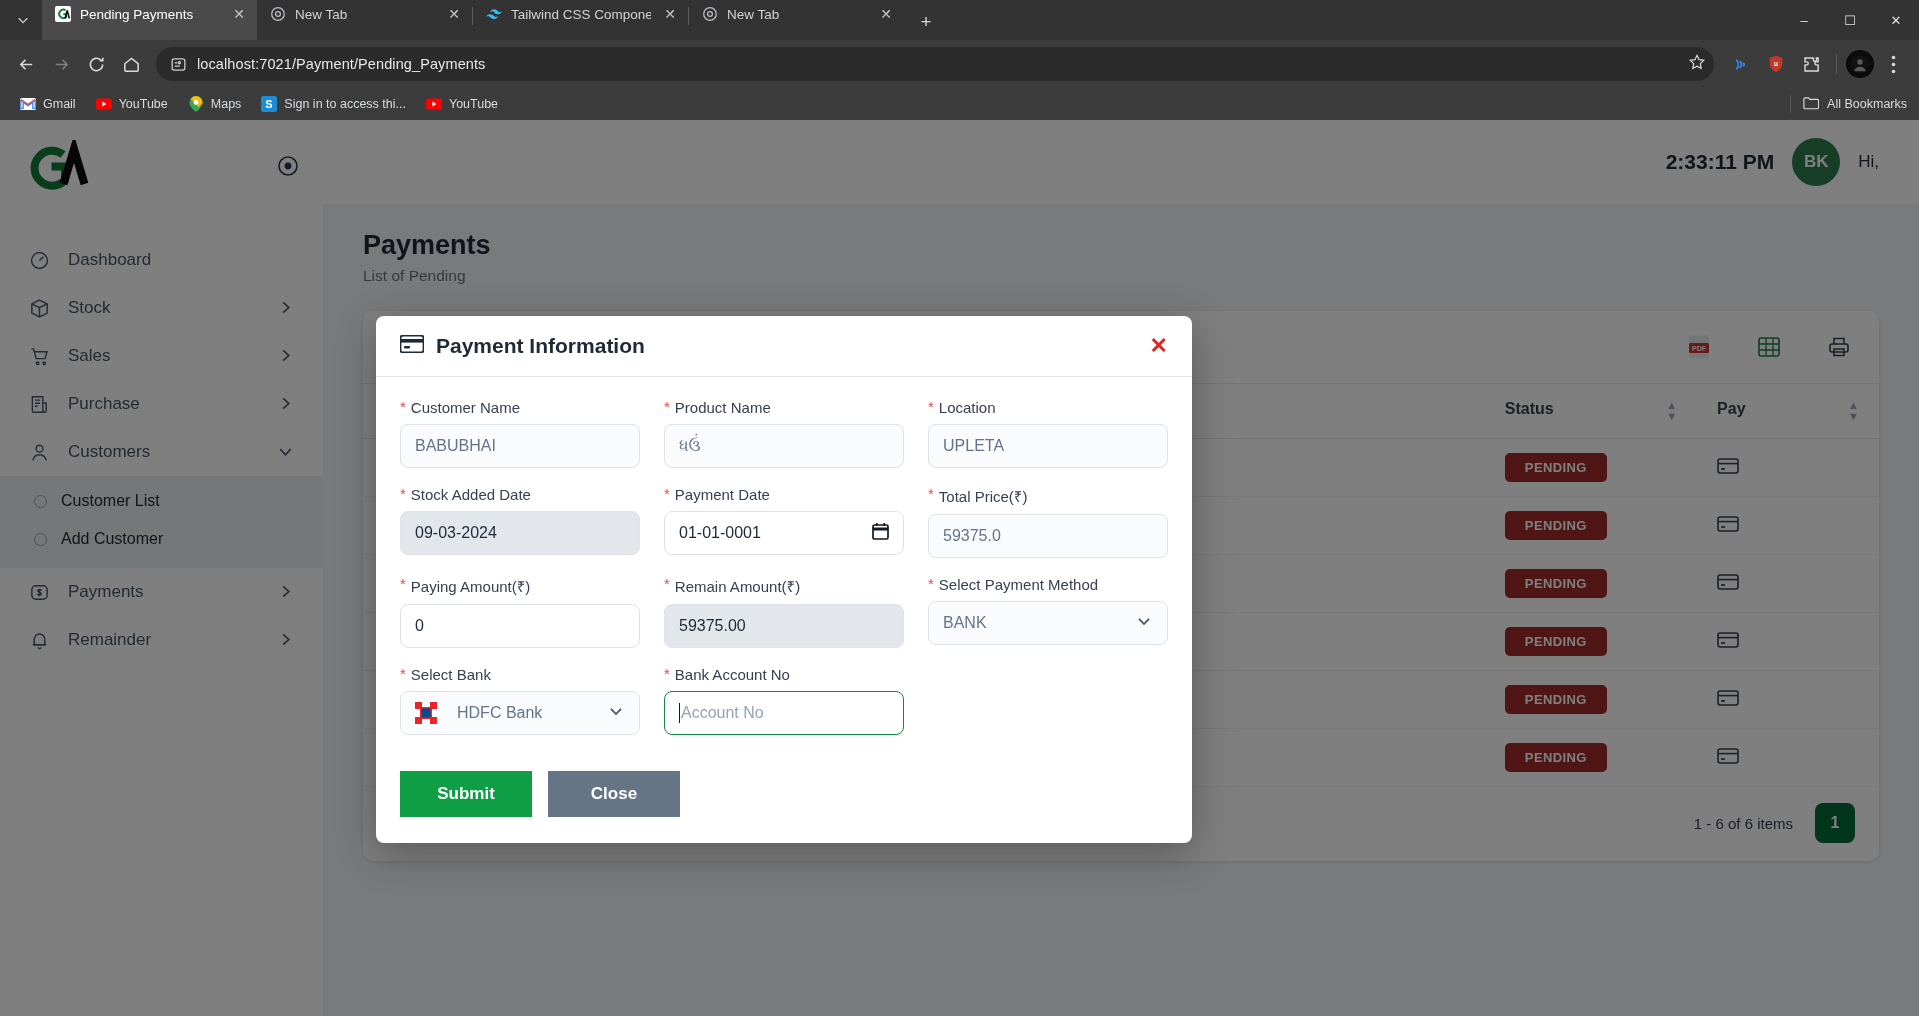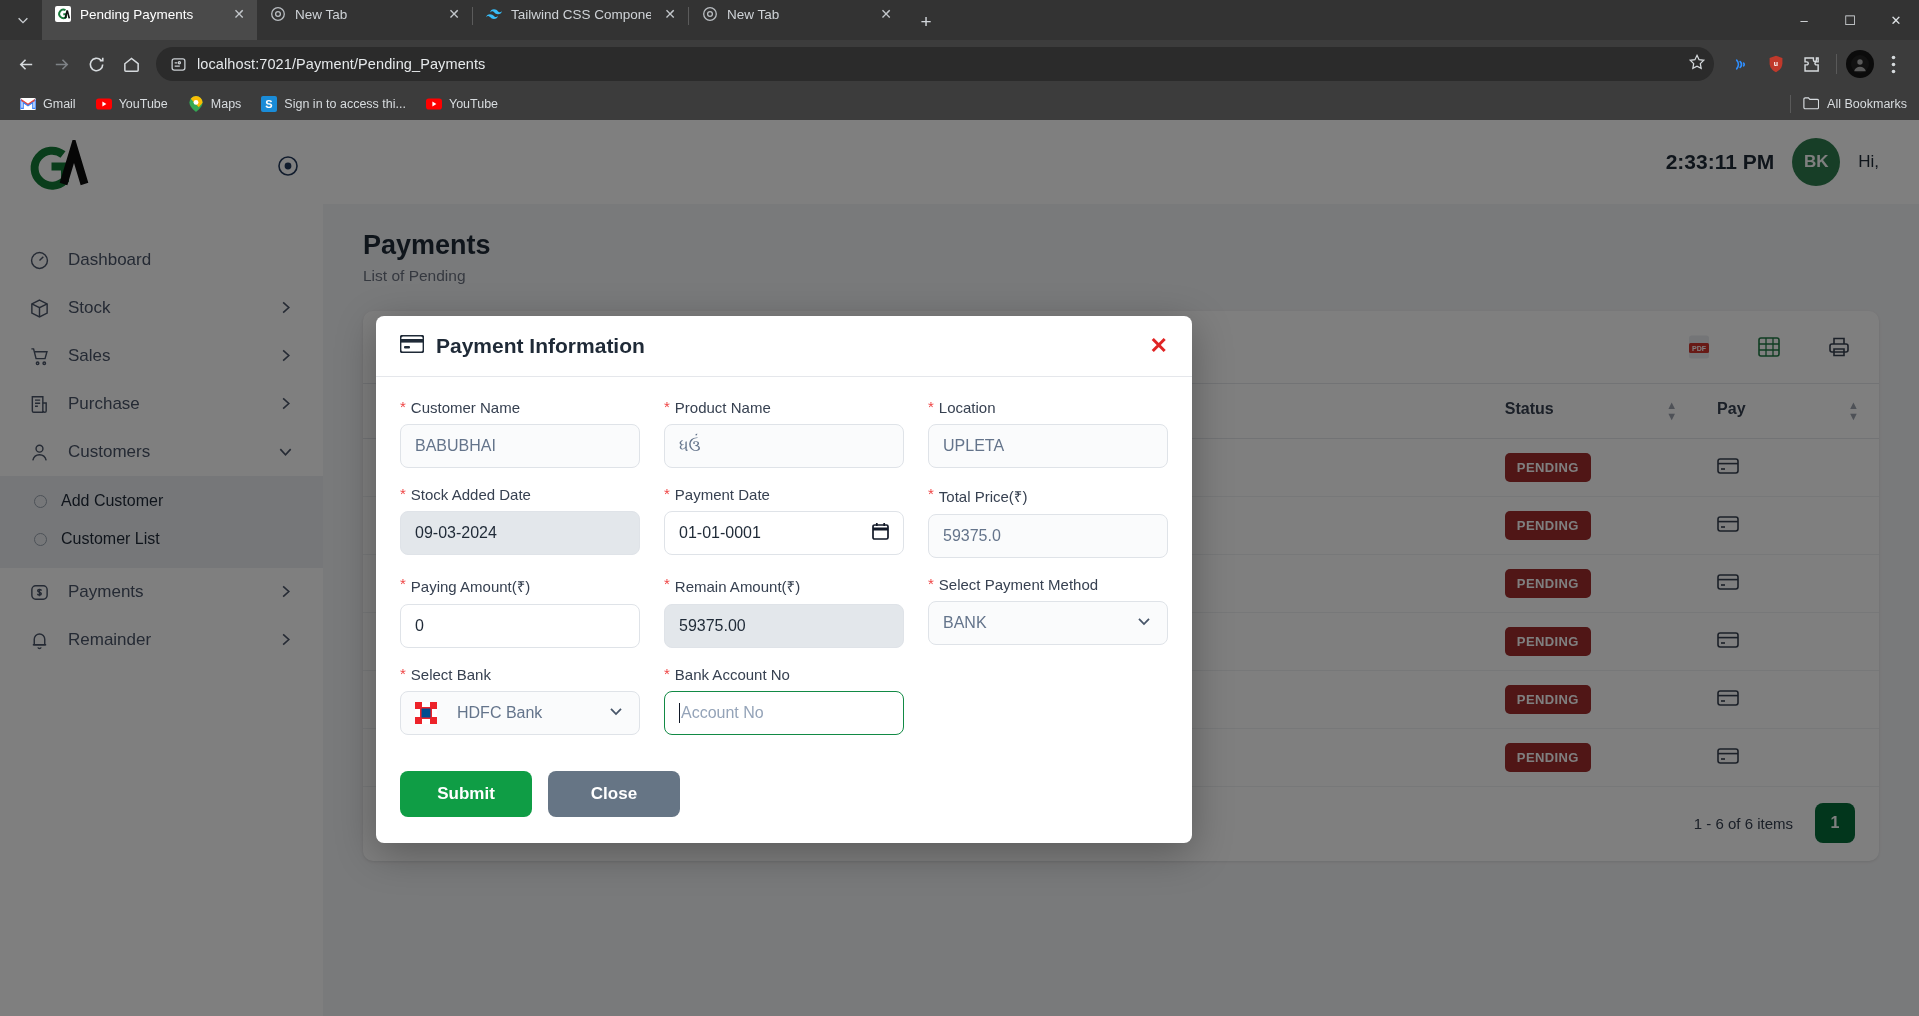--- a/index.html
+++ b/index.html
@@ -88,21 +88,21 @@
   .card-toolbar { display:flex; align-items:center; justify-content: space-between; padding: 16px 20px; }
   .tool-left { display:flex; align-items:center; gap:14px; }
   .tool-btn-green { width:44px;height:40px;border-radius:8px;background:#046c38;display:flex;align-items:center;justify-content:center;color:#fff; }
   .tool-btn { width:40px;height:40px;display:flex;align-items:center;justify-content:center;color:#6b7280; }
   .tool-right { display:flex; align-items:center; gap:30px; }
 
   table { width:100%; border-collapse: collapse; }
   th { text-align:left; font-size: 16px; color:#374151; padding: 16px 20px; border-top:1px solid #e5e7eb; border-bottom:1px solid #e5e7eb; white-space:nowrap;}
   th .sorter { float:right; color:#9ca3af; font-size:11px; line-height:1; }
   td { font-size: 15.5px; color:#374151; padding: 14px 20px; border-bottom: 1px solid #eef0f2; white-space:nowrap;}
-  .badge-pending { display:inline-block; background:#a02c2c; color:#fff; font-size:13px; font-weight:600; letter-spacing:.4px; padding: 7px 12px; border-radius:5px; }
+  .badge-pending { display:inline-block; background:#a02c2c; color:#fff; font-size:13px; font-weight:600; letter-spacing:.4px; padding: 7px 20px; border-radius:5px; }
   .pay-icon { color:#374151; }
 
   .pager { display:flex; align-items:center; justify-content: space-between; padding: 16px 24px 18px 24px; }
   .pager-left { display:flex; align-items:center; gap:12px; font-size:15px; color:#374151; }
   .pp-select { width:100px;height:38px;border:1px solid #d1d5db;border-radius:8px;display:flex;align-items:center;justify-content:space-between;padding:0 12px;font-size:15px;color:#374151;background:#fff;}
   .pager-right { display:flex; align-items:center; gap:22px; font-size:15px; color:#374151;}
   .page-num { width:40px;height:40px;border-radius:8px;background:#046c38;color:#fff;display:flex;align-items:center;justify-content:center;font-size:16px;font-weight:600; }
 
   
   .modal {
@@ -123,21 +123,21 @@
   }
   .ctl.disabled { background:#e3e7eb; color:#1f2a37; border-color:#dfe3e8; }
   .ctl.editable { background:#ffffff; color:#1f2a37; }
   .ctl.focused { background:#ffffff; border:1px solid #128a45; }
   .ctl .caret-txt { color:#94a3b8; }
   .ctl .chev { margin-left:auto; color:#475569; }
   .ctl .cal { margin-left:auto; color:#111827; }
   .cursor-bar { display:inline-block; width:1px; height:20px; background:#111827; margin-right:1px; vertical-align:-4px;}
   .bankrow { display:flex; align-items:center; gap: 20px; width: 100%; }
   .modal-actions { display:flex; gap: 16px; margin-top: 22px; }
-  .btn { height: 46px; border-radius: 8px; display:flex; align-items:center; justify-content:center; font-size: 17px; font-weight:700; color:#fff; }
+  .btn { height: 46px; border-radius: 0; display:flex; align-items:center; justify-content:center; font-size: 17px; font-weight:700; color:#fff; }
   .btn-submit { width: 132px; background:#0f9d45; }
   .btn-close { width: 132px; background:#667585; }
 </style>
 </head>
 <body>
 
 <div class="browser">
 
   <div class="tabstrip">
     <div class="tablist-btn">
@@ -425,25 +425,25 @@
             <span class="ni-chev">
               <svg width="17" height="17" viewBox="0 0 18 18" fill="none" stroke="currentColor" stroke-width="1.7">
                   <path d="M3.5 6.5l5.5 6 5.5-6"></path>
                 </svg>
             </span>
           </div>
 
           <div class="submenu">
             <div class="sub-item">
               <span class="dot"></span>
-              <span>Add Customer</span>
+              <span>Customer List</span>
             </div>
             <div class="sub-item">
               <span class="dot"></span>
-              <span>Customer List</span>
+              <span>Add Customer</span>
             </div>
           </div>
 
           <div class="nav-item">
             <span class="ni-icon">
               <svg width="21" height="21" viewBox="0 0 22 22" fill="none" stroke="currentColor" stroke-width="1.5">
                   <rect x="3" y="4" width="16" height="14" rx="4"></rect>
                   <path d="M11 7v8M12.8 9.1c0-.9-.9-1.4-1.9-1.4s-1.8.5-1.8 1.4.8 1.3 1.8 1.6 2 .7 2 1.7-.9 1.5-2 1.5-2-.6-2-1.5"></path>
                 </svg>
             </span>

